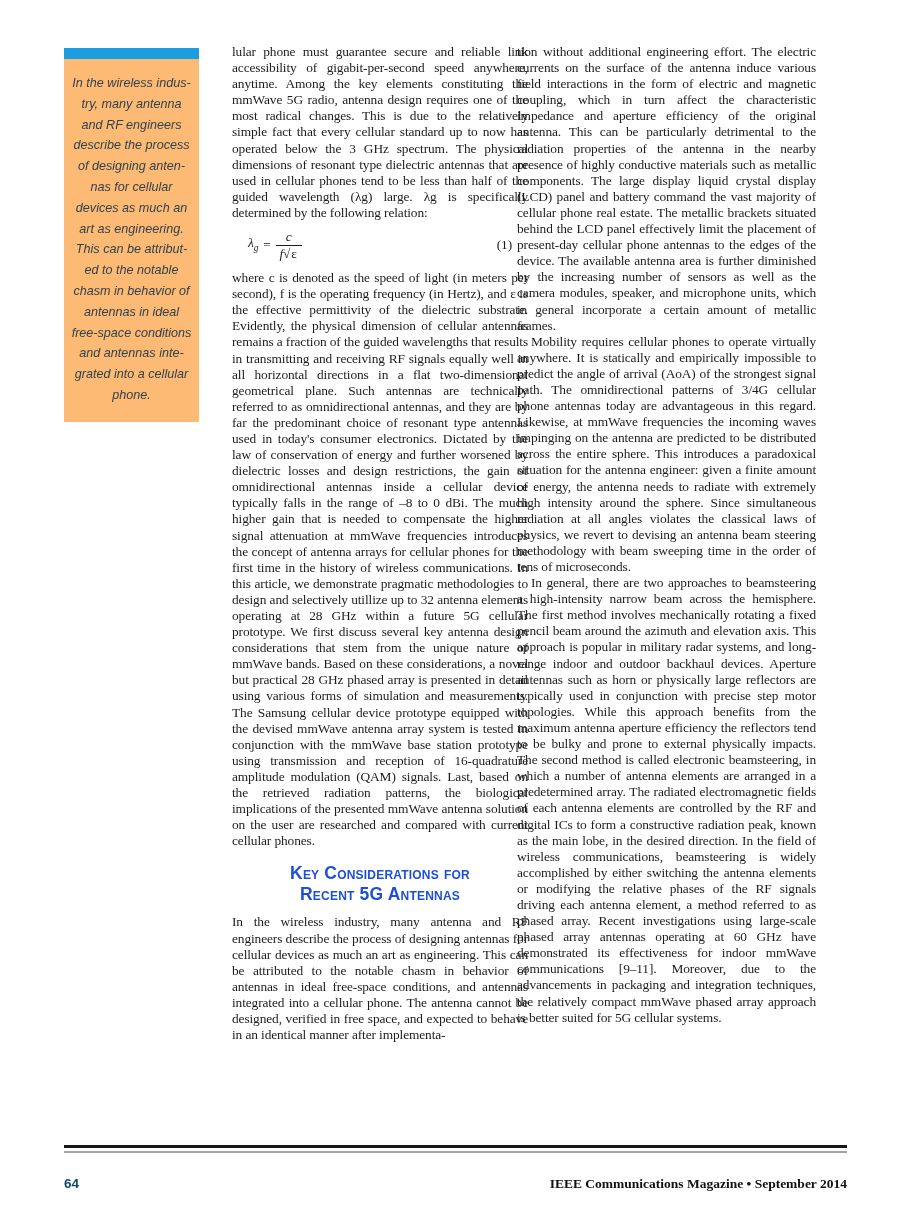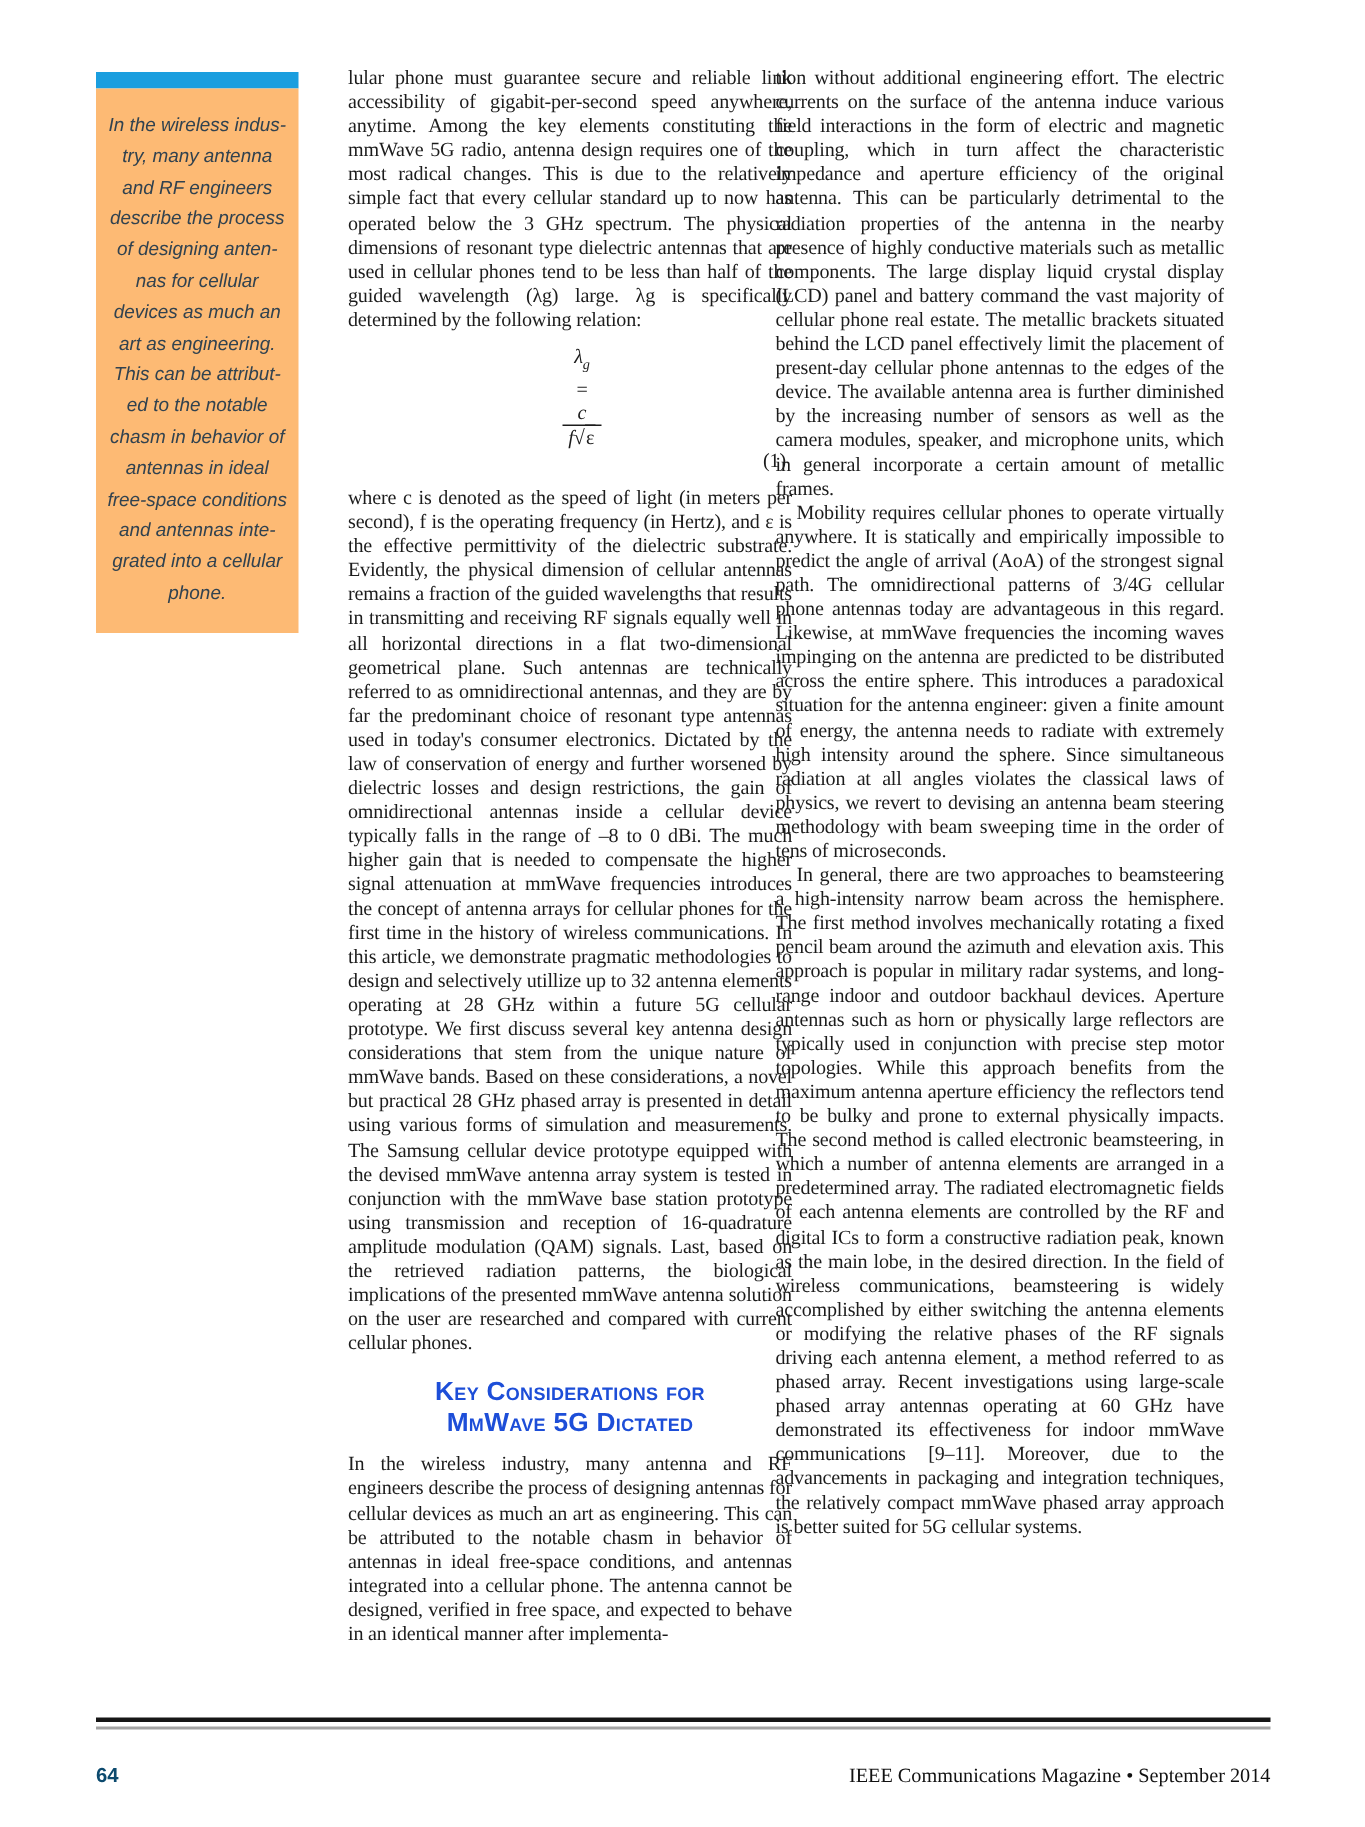--- a/index.html
+++ b/index.html
@@ -37,23 +37,22 @@
     overflow: hidden;
   }
   .col-mid { left: 232px; width: 296px; }
   .col-right { left: 517px; width: 299px; }
   .col p { margin: 0; }
   .col p.indent { text-indent: 14px; }
 
   
   .equation-row {
     display: flex; align-items: center;
-    margin: 9px 0 9px 16px;
+    margin: 9px 12px 9px 16px;
     font-size: 13.4px;
-    flex-direction: column;
   }
   .eq-lhs i, .eq-frac i, .eq-den i { font-family: "Liberation Serif", serif; }
   .eq-sub { font-size: 9.5px; font-style: italic; }
   .eq-equals { margin: 0 5px; }
   .eq-frac { display: inline-flex; flex-direction: column; align-items: center; line-height: 14px; }
   .eq-num { padding: 0 10px 1px; border-bottom: 1px solid #1c1c1c; }
   .eq-den { padding-top: 1px; }
   .eq-eps { border-top: 1px solid #1c1c1c; padding: 0 1px; }
   .eq-number { margin-left: auto; margin-right: 4px; }
 
@@ -72,21 +71,21 @@
 
   
   .footer-rules { position: absolute; left: 64px; width: 783px; top: 1145px; }
   .rule-black { height: 2.5px; background: #161616; margin-bottom: 3px; }
   .rule-gray { height: 2px; background: #a3a3a3; }
   .footer {
     position: absolute; left: 64px; width: 783px; top: 1176px;
     display: flex; justify-content: space-between; align-items: baseline;
   }
   .page-number { font-family: "Liberation Sans", sans-serif; font-weight: bold; font-size: 13.5px; color: #0c4a6e; }
-  .journal-line { font-family: "Liberation Serif", serif; font-size: 13.5px; color: #111; }
+  .journal-line { font-family: "Liberation Serif", serif; font-size: 13.5px; color: #111; font-weight: bold; }
 </style>
 </head>
 <body>
 
 <div class="page">
 
   <aside class="pullquote">
     <div class="pq-bar"></div>
     <div class="pq-box">
       <div class="pq-text">In the wireless indus-
@@ -118,21 +117,21 @@
         <span class="eq-num"><i>c</i></span>
         <span class="eq-den"><i>f</i><span>√</span><span class="eq-eps">ε</span></span>
       </span>
       <span class="eq-number">(1)</span>
     </div>
 
     <p>where c is denoted as the speed of light (in meters per second), f is the operating frequency (in Hertz), and ε is the effective permittivity of the dielectric substrate. Evidently, the physical dimension of cellular antennas remains a fraction of the guided wavelengths that results in transmitting and receiving RF signals equally well in all horizontal directions in a flat two-dimensional geometrical plane. Such antennas are technically referred to as omnidirectional antennas, and they are by far the predominant choice of resonant type antennas used in today's consumer electronics. Dictated by the law of conservation of energy and further worsened by dielectric losses and design restrictions, the gain of omnidirectional antennas inside a cellular device typically falls in the range of –8 to 0 dBi. The much higher gain that is needed to compensate the higher signal attenuation at mmWave frequencies introduces the concept of antenna arrays for cellular phones for the first time in the history of wireless communications. In this article, we demonstrate pragmatic methodologies to design and selectively utillize up to 32 antenna elements operating at 28 GHz within a future 5G cellular prototype. We first discuss several key antenna design considerations that stem from the unique nature of mmWave bands. Based on these considerations, a novel but practical 28 GHz phased array is presented in detail using various forms of simulation and measurements. The Samsung cellular device prototype equipped with the devised mmWave antenna array system is tested in conjunction with the mmWave base station prototype using transmission and reception of 16-quadrature amplitude modulation (QAM) signals. Last, based on the retrieved radiation patterns, the biological implications of the presented mmWave antenna solution on the user are researched and compared with current cellular phones.</p>
 
     <h2 class="section-heading">
       <span>Key Considerations for</span><br>
-      <span>MmWave 5G Dictated</span>
+      <span>Recent 5G Antennas</span>
     </h2>
 
     <p>In the wireless industry, many antenna and RF engineers describe the process of designing antennas for cellular devices as much an art as engineering. This can be attributed to the notable chasm in behavior of antennas in ideal free-space conditions, and antennas integrated into a cellular phone. The antenna cannot be designed, verified in free space, and expected to behave in an identical manner after implementa-</p>
   </section>
 
   <section class="col col-right">
     <p>tion without additional engineering effort. The electric currents on the surface of the antenna induce various field interactions in the form of electric and magnetic coupling, which in turn affect the characteristic impedance and aperture efficiency of the original antenna. This can be particularly detrimental to the radiation properties of the antenna in the nearby presence of highly conductive materials such as metallic components. The large display liquid crystal display (LCD) panel and battery command the vast majority of cellular phone real estate. The metallic brackets situated behind the LCD panel effectively limit the placement of present-day cellular phone antennas to the edges of the device. The available antenna area is further diminished by the increasing number of sensors as well as the camera modules, speaker, and microphone units, which in general incorporate a certain amount of metallic frames.</p>
     <p class="indent">Mobility requires cellular phones to operate virtually anywhere. It is statically and empirically impossible to predict the angle of arrival (AoA) of the strongest signal path. The omnidirectional patterns of 3/4G cellular phone antennas today are advantageous in this regard. Likewise, at mmWave frequencies the incoming waves impinging on the antenna are predicted to be distributed across the entire sphere. This introduces a paradoxical situation for the antenna engineer: given a finite amount of energy, the antenna needs to radiate with extremely high intensity around the sphere. Since simultaneous radiation at all angles violates the classical laws of physics, we revert to devising an antenna beam steering methodology with beam sweeping time in the order of tens of microseconds.</p>
     <p class="indent">In general, there are two approaches to beamsteering a high-intensity narrow beam across the hemisphere. The first method involves mechanically rotating a fixed pencil beam around the azimuth and elevation axis. This approach is popular in military radar systems, and long-range indoor and outdoor backhaul devices. Aperture antennas such as horn or physically large reflectors are typically used in conjunction with precise step motor topologies. While this approach benefits from the maximum antenna aperture efficiency the reflectors tend to be bulky and prone to external physically impacts. The second method is called electronic beamsteering, in which a number of antenna elements are arranged in a predetermined array. The radiated electromagnetic fields of each antenna elements are controlled by the RF and digital ICs to form a constructive radiation peak, known as the main lobe, in the desired direction. In the field of wireless communications, beamsteering is widely accomplished by either switching the antenna elements or modifying the relative phases of the RF signals driving each antenna element, a method referred to as phased array. Recent investigations using large-scale phased array antennas operating at 60 GHz have demonstrated its effectiveness for indoor mmWave communications [9–11]. Moreover, due to the advancements in packaging and integration techniques, the relatively compact mmWave phased array approach is better suited for 5G cellular systems.</p>
   </section>

